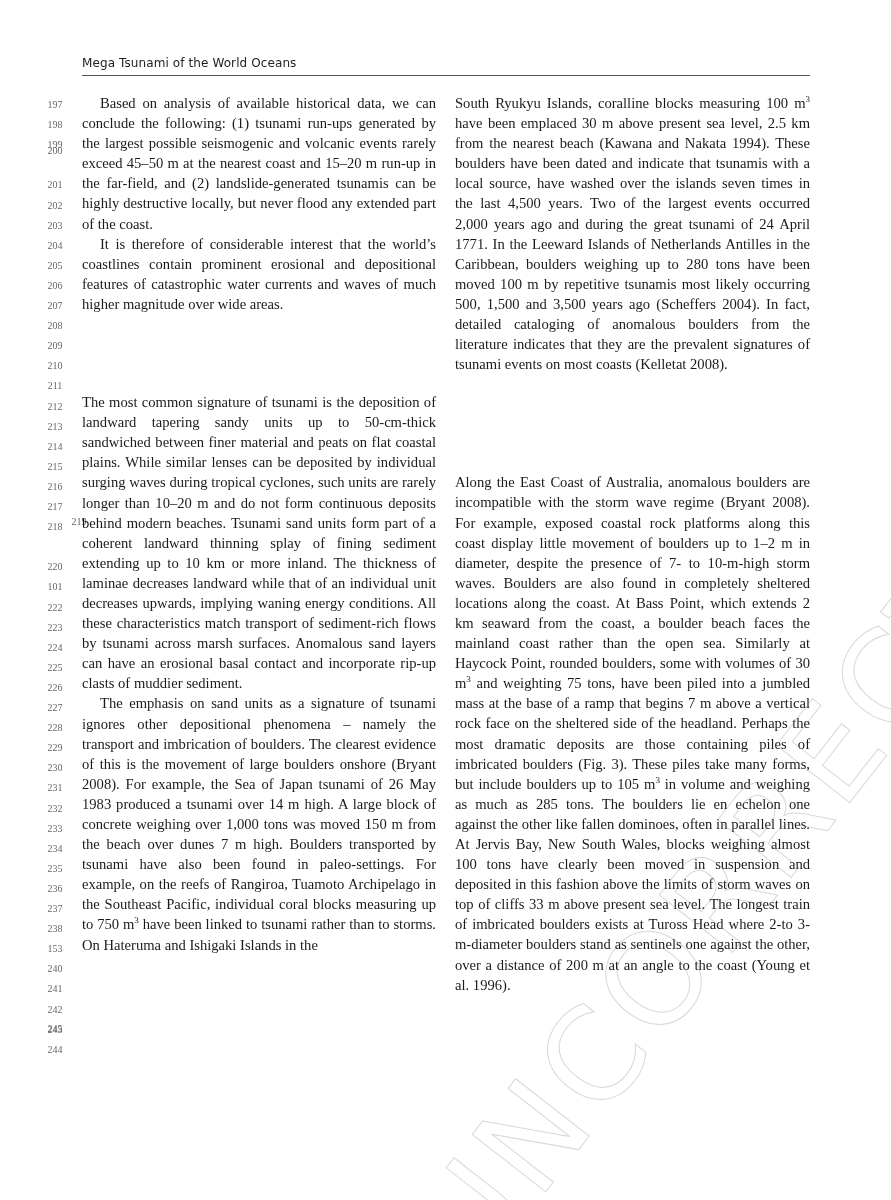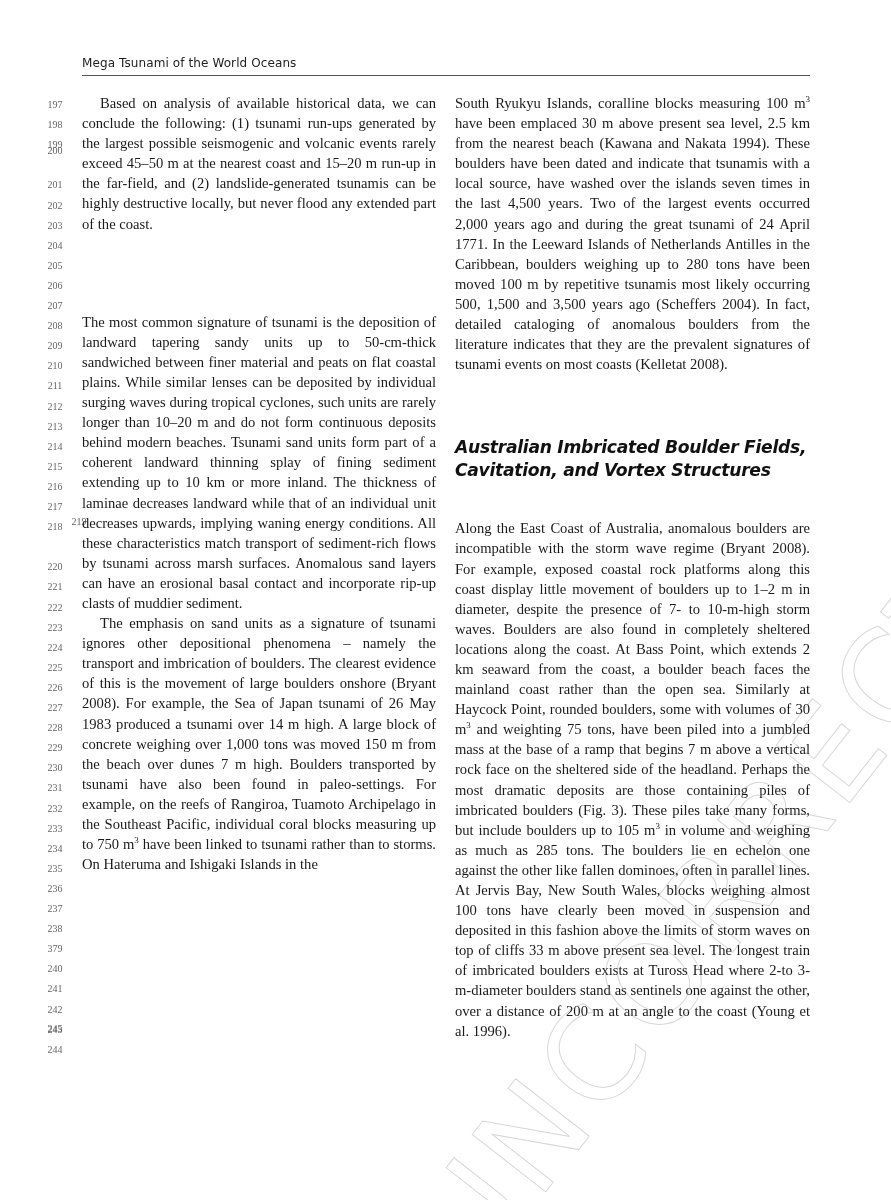--- a/index.html
+++ b/index.html
@@ -118,60 +118,57 @@
       <div class="line-num" style="top: 285.4px;">211</div>
       <div class="line-num" style="top: 305.5px;">212</div>
       <div class="line-num" style="top: 325.6px;">213</div>
       <div class="line-num" style="top: 345.7px;">214</div>
       <div class="line-num" style="top: 365.8px;">215</div>
       <div class="line-num" style="top: 385.9px;">216</div>
       <div class="line-num" style="top: 406px;">217</div>
       <div class="line-num" style="top: 426.1px;">218</div>
       <div class="line-num" style="top: 421px; margin-left: 24px;">219</div>
       <div class="line-num" style="top: 466.3px;">220</div>
-      <div class="line-num" style="top: 486.4px;">221</div>
+      <div class="line-num" style="top: 486.4px;">101</div>
       <div class="line-num" style="top: 506.5px;">222</div>
       <div class="line-num" style="top: 526.6px;">223</div>
       <div class="line-num" style="top: 546.7px;">224</div>
       <div class="line-num" style="top: 566.8px;">225</div>
       <div class="line-num" style="top: 586.9px;">226</div>
       <div class="line-num" style="top: 607px;">227</div>
       <div class="line-num" style="top: 627.1px;">228</div>
       <div class="line-num" style="top: 647.2px;">229</div>
       <div class="line-num" style="top: 667.3px;">230</div>
       <div class="line-num" style="top: 687.4px;">231</div>
       <div class="line-num" style="top: 707.5px;">232</div>
       <div class="line-num" style="top: 727.6px;">233</div>
       <div class="line-num" style="top: 747.7px;">234</div>
       <div class="line-num" style="top: 767.8px;">235</div>
       <div class="line-num" style="top: 787.9px;">236</div>
       <div class="line-num" style="top: 808px;">237</div>
       <div class="line-num" style="top: 828.1px;">238</div>
-      <div class="line-num" style="top: 848.2px;">379</div>
+      <div class="line-num" style="top: 848.2px;">153</div>
       <div class="line-num" style="top: 868.3px;">240</div>
       <div class="line-num" style="top: 888.4px;">241</div>
       <div class="line-num" style="top: 908.5px;">242</div>
       <div class="line-num" style="top: 928.6px;">243</div>
       <div class="line-num" style="top: 948.7px;">244</div>
       <div class="line-num" style="top: 928px;">245</div>
     </div>
 
   <div class="col col-left">
     <p class="para indent">Based on analysis of available historical data, we can conclude the following: (1) tsunami run-ups generated by the largest possible seismogenic and volcanic events rarely exceed 45–50 m at the nearest coast and 15–20 m run-up in the far-field, and (2) landslide-generated tsunamis can be highly destructive locally, but never flood any extended part of the coast.</p>
+    <p class="para indent">It is therefore of considerable interest that the world’s coastlines contain prominent erosional and depositional features of catastrophic water currents and waves of much higher magnitude over wide areas.</p>
     <div style="height:54px"></div>
     <div style="height:24px"></div>
     <p class="para">The most common signature of tsunami is the deposition of landward tapering sandy units up to 50-cm-thick sandwiched between finer material and peats on flat coastal plains. While similar lenses can be deposited by individual surging waves during tropical cyclones, such units are rarely longer than 10–20 m and do not form continuous deposits behind modern beaches. Tsunami sand units form part of a coherent landward thinning splay of fining sediment extending up to 10 km or more inland. The thickness of laminae decreases landward while that of an individual unit decreases upwards, implying waning energy conditions. All these characteristics match transport of sediment-rich flows by tsunami across marsh surfaces. Anomalous sand layers can have an erosional basal contact and incorporate rip-up clasts of muddier sediment.</p>
     <p class="para indent"><span>The emphasis on sand units as a signature of tsunami ignores other depositional phenomena – namely the transport and imbrication of boulders. The clearest evidence of this is the movement of large boulders onshore (Bryant 2008). For example, the Sea of Japan tsunami of 26 May 1983 produced a tsunami over 14 m high. A large block of concrete weighing over 1,000 tons was moved 150 m from the beach over dunes 7 m high. Boulders transported by tsunami have also been found in paleo-settings. For example, on the reefs of Rangiroa, Tuamoto Archipelago in the Southeast Pacific, individual coral blocks measuring up to 750 m</span><sup>3</sup><span> have been linked to tsunami rather than to storms. On Hateruma and Ishigaki Islands in the</span></p>
   </div>
 
   <div class="col col-right">
     <p class="para"><span>South Ryukyu Islands, coralline blocks measuring 100 m</span><sup>3</sup><span> have been emplaced 30 m above present sea level, 2.5 km from the nearest beach (Kawana and Nakata 1994). These boulders have been dated and indicate that tsunamis with a local source, have washed over the islands seven times in the last 4,500 years. Two of the largest events occurred 2,000 years ago and during the great tsunami of 24 April 1771. In the Leeward Islands of Netherlands Antilles in the Caribbean, boulders weighing up to 280 tons have been moved 100 m by repetitive tsunamis most likely occurring 500, 1,500 and 3,500 years ago (Scheffers 2004). In fact, detailed cataloging of anomalous boulders from the literature indicates that they are the prevalent signatures of tsunami events on most coasts (Kelletat 2008).</span></p>
     <div style="height:62px"></div>
-    <h2 class="section-heading italic">
-      <span>Australian Imbricated Boulder Fields,</span><br>
-      <span>Cavitation, and Vortex Structures</span>
-    </h2>
     <div style="height:36px"></div>
     <p class="para"><span>Along the East Coast of Australia, anomalous boulders are incompatible with the storm wave regime (Bryant 2008). For example, exposed coastal rock platforms along this coast display little movement of boulders up to 1–2 m in diameter, despite the presence of 7- to 10-m-high storm waves. Boulders are also found in completely sheltered locations along the coast. At Bass Point, which extends 2 km seaward from the coast, a boulder beach faces the mainland coast rather than the open sea. Similarly at Haycock Point, rounded boulders, some with volumes of 30 m</span><sup>3</sup><span> and weighting 75 tons, have been piled into a jumbled mass at the base of a ramp that begins 7 m above a vertical rock face on the sheltered side of the headland. Perhaps the most dramatic deposits are those containing piles of imbricated boulders (Fig. 3). These piles take many forms, but include boulders up to 105 m</span><sup>3</sup><span> in volume and weighing as much as 285 tons. The boulders lie en echelon one against the other like fallen dominoes, often in parallel lines. At Jervis Bay, New South Wales, blocks weighing almost 100 tons have clearly been moved in suspension and deposited in this fashion above the limits of storm waves on top of cliffs 33 m above present sea level. The longest train of imbricated boulders exists at Tuross Head where 2-to 3-m-diameter boulders stand as sentinels one against the other, over a distance of 200 m at an angle to the coast (Young et al. 1996).</span></p>
   </div>
 
   <div class="watermark">UNCORRECTED PROOF</div>
 </div>
 
 </body></html>

